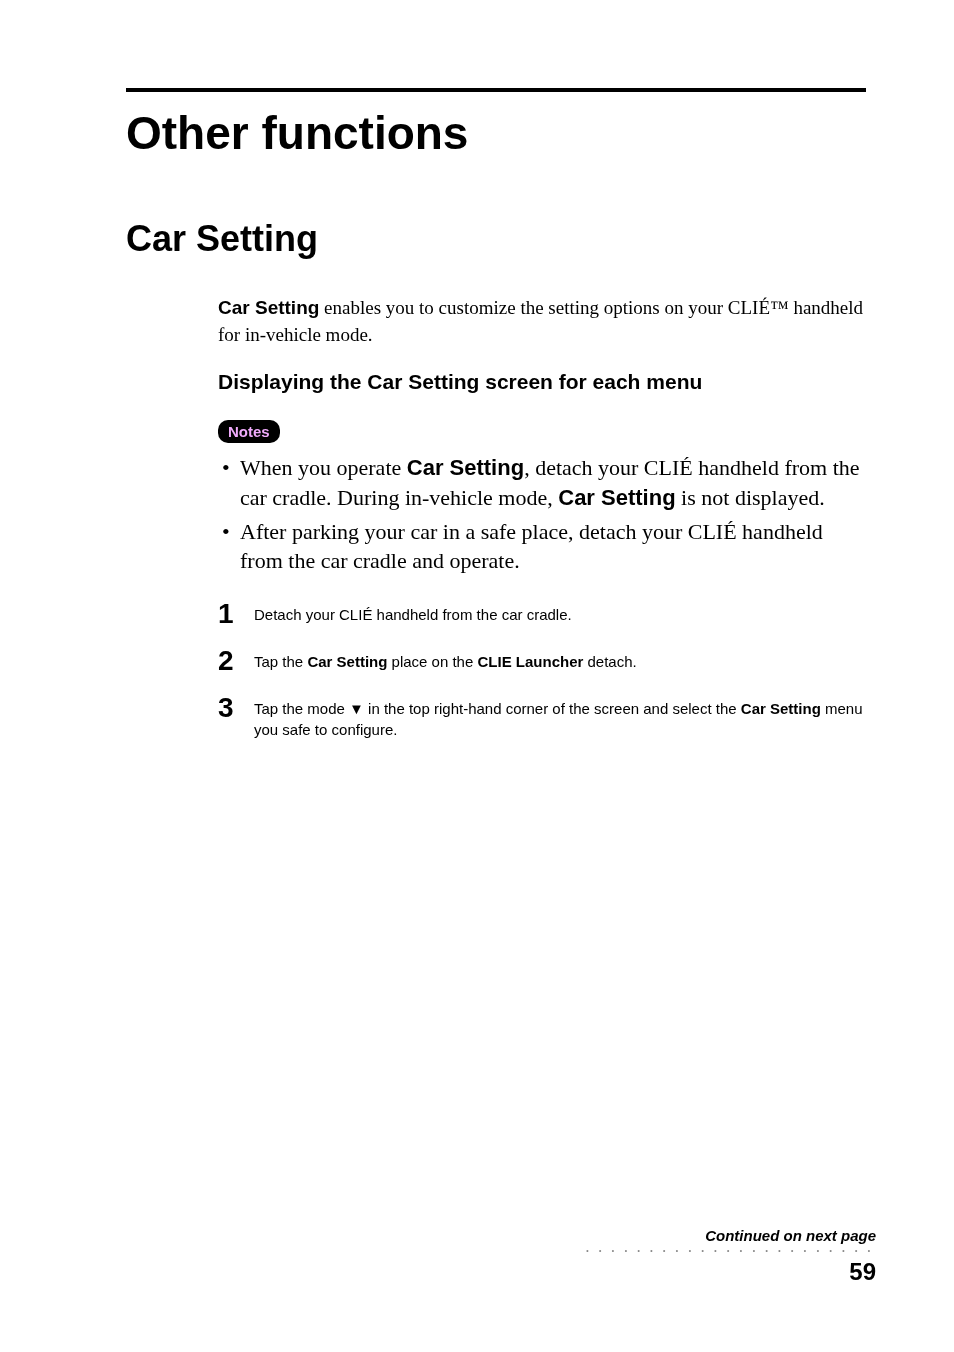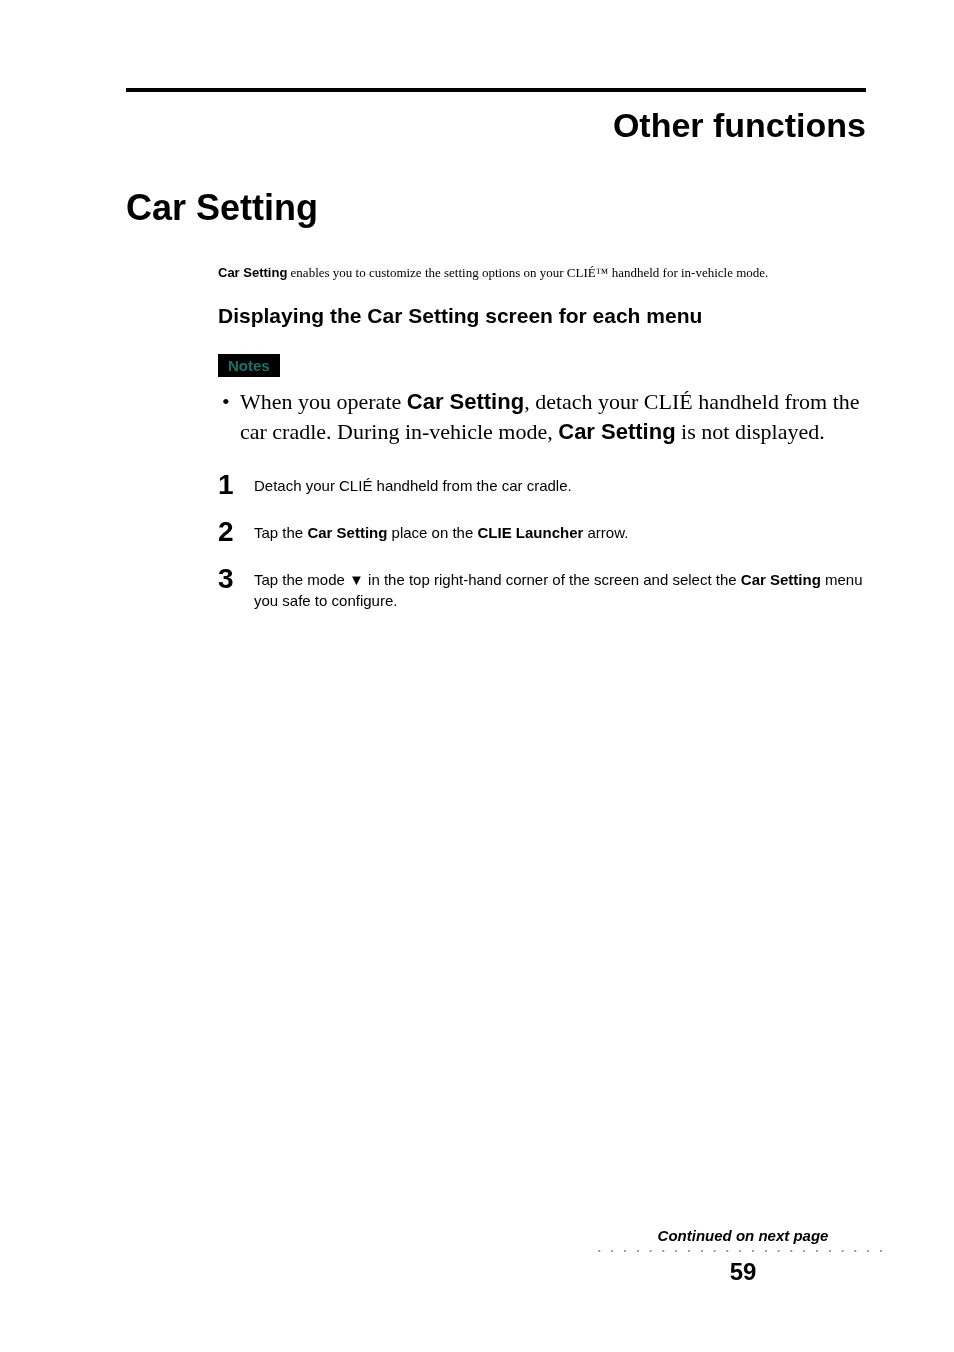--- a/index.html
+++ b/index.html
@@ -15,60 +15,59 @@
       position: relative;
       padding: 88px 88px 60px 126px;
     }
     .title-rule {
       border: none;
       border-top: 4px solid #000;
       margin-bottom: 14px;
     }
     .main-title {
       font-family: Arial, Helvetica, sans-serif;
-      font-size: 34px;
+      font-size: 46px;
       font-weight: 900;
       letter-spacing: 0px;
-      margin-bottom: 42px;
-      text-align: right;
+      margin-bottom: 58px;
     }
     .section-title {
       font-family: Arial, Helvetica, sans-serif;
       font-size: 36px;
       font-weight: 900;
       margin-bottom: 26px;
     }
     .content-block {
       margin-left: 92px;
     }
     .intro-para {
-      font-size: 13px;
+      font-size: 19px;
       line-height: 1.4;
       margin-bottom: 22px;
       margin-top: 35px;
     }
     .intro-para .bold {
       font-weight: bold;
       font-family: Arial, Helvetica, sans-serif;
     }
     .subheading {
       font-family: Liberation Sans, sans-serif;
       font-size: 21px;
       font-weight: bold;
       margin-bottom: 26px;
     }
     .notes-label {
       display: inline-block;
       background: #000;
-      color: #0f766e;
+      color: #f0abfc;
       font-family: Arial, Helvetica, sans-serif;
       font-size: 15px;
       font-weight: bold;
       padding: 3px 10px;
-      border-radius: 0;
+      border-radius: 10px;
       margin-bottom: 10px;
     }
     .notes-list {
       list-style: none;
       margin-bottom: 28px;
     }
     .notes-list li {
       position: relative;
       padding-left: 22px;
       font-size: 22px;
@@ -119,22 +118,22 @@
       font-weight: bold;
       font-family: Arial, Helvetica, sans-serif;
     }
     .arrow-down {
       display: inline-block;
       font-family: Arial, sans-serif;
     }
     .footer {
       position: absolute;
       bottom: 66px;
-      right: 66px;
-      text-align: center;
+      right: 78px;
+      text-align: right;
     }
     .continued {
       font-family: Arial, Helvetica, sans-serif;
       font-size: 15px;
       font-weight: bold;
       font-style: italic;
     }
     .dotline {
       margin-top: 3px;
       letter-spacing: 4px;
@@ -166,33 +165,36 @@
   </p>
 
   <h3 class="subheading">Displaying the Car Setting screen for each menu</h3>
 
   <div class="notes-label">Notes</div>
 
   <ul class="notes-list">
     <li>
       <span>When you operate </span><span class="bold">Car Setting</span><span>, detach your CLIÉ handheld from the car cradle. During in-vehicle mode, </span><span class="bold">Car Setting</span><span> is not displayed.</span>
     </li>
+    <li>
+      <span>After parking your car in a safe place, detach your CLIÉ handheld from the car cradle and operate.</span>
+    </li>
   </ul>
 
   <ol class="steps">
     <li class="step">
       <span class="step-number">1</span>
       <div class="step-main">
         <span>Detach your CLIÉ handheld from the car cradle.</span>
       </div>
     </li>
     <li class="step">
       <span class="step-number">2</span>
       <div class="step-main">
-        <span>Tap the </span><span class="bold">Car Setting</span><span> place on the </span><span class="bold">CLIE Launcher</span><span> arrow.</span>
+        <span>Tap the </span><span class="bold">Car Setting</span><span> place on the </span><span class="bold">CLIE Launcher</span><span> detach.</span>
       </div>
     </li>
     <li class="step">
       <span class="step-number">3</span>
       <div class="step-main">
         <span>Tap the mode </span><span class="arrow-down">▼</span><span> in the top right-hand corner of the screen and select the </span><span class="bold">Car Setting</span><span> menu you safe to configure.</span>
       </div>
     </li>
   </ol>
 

